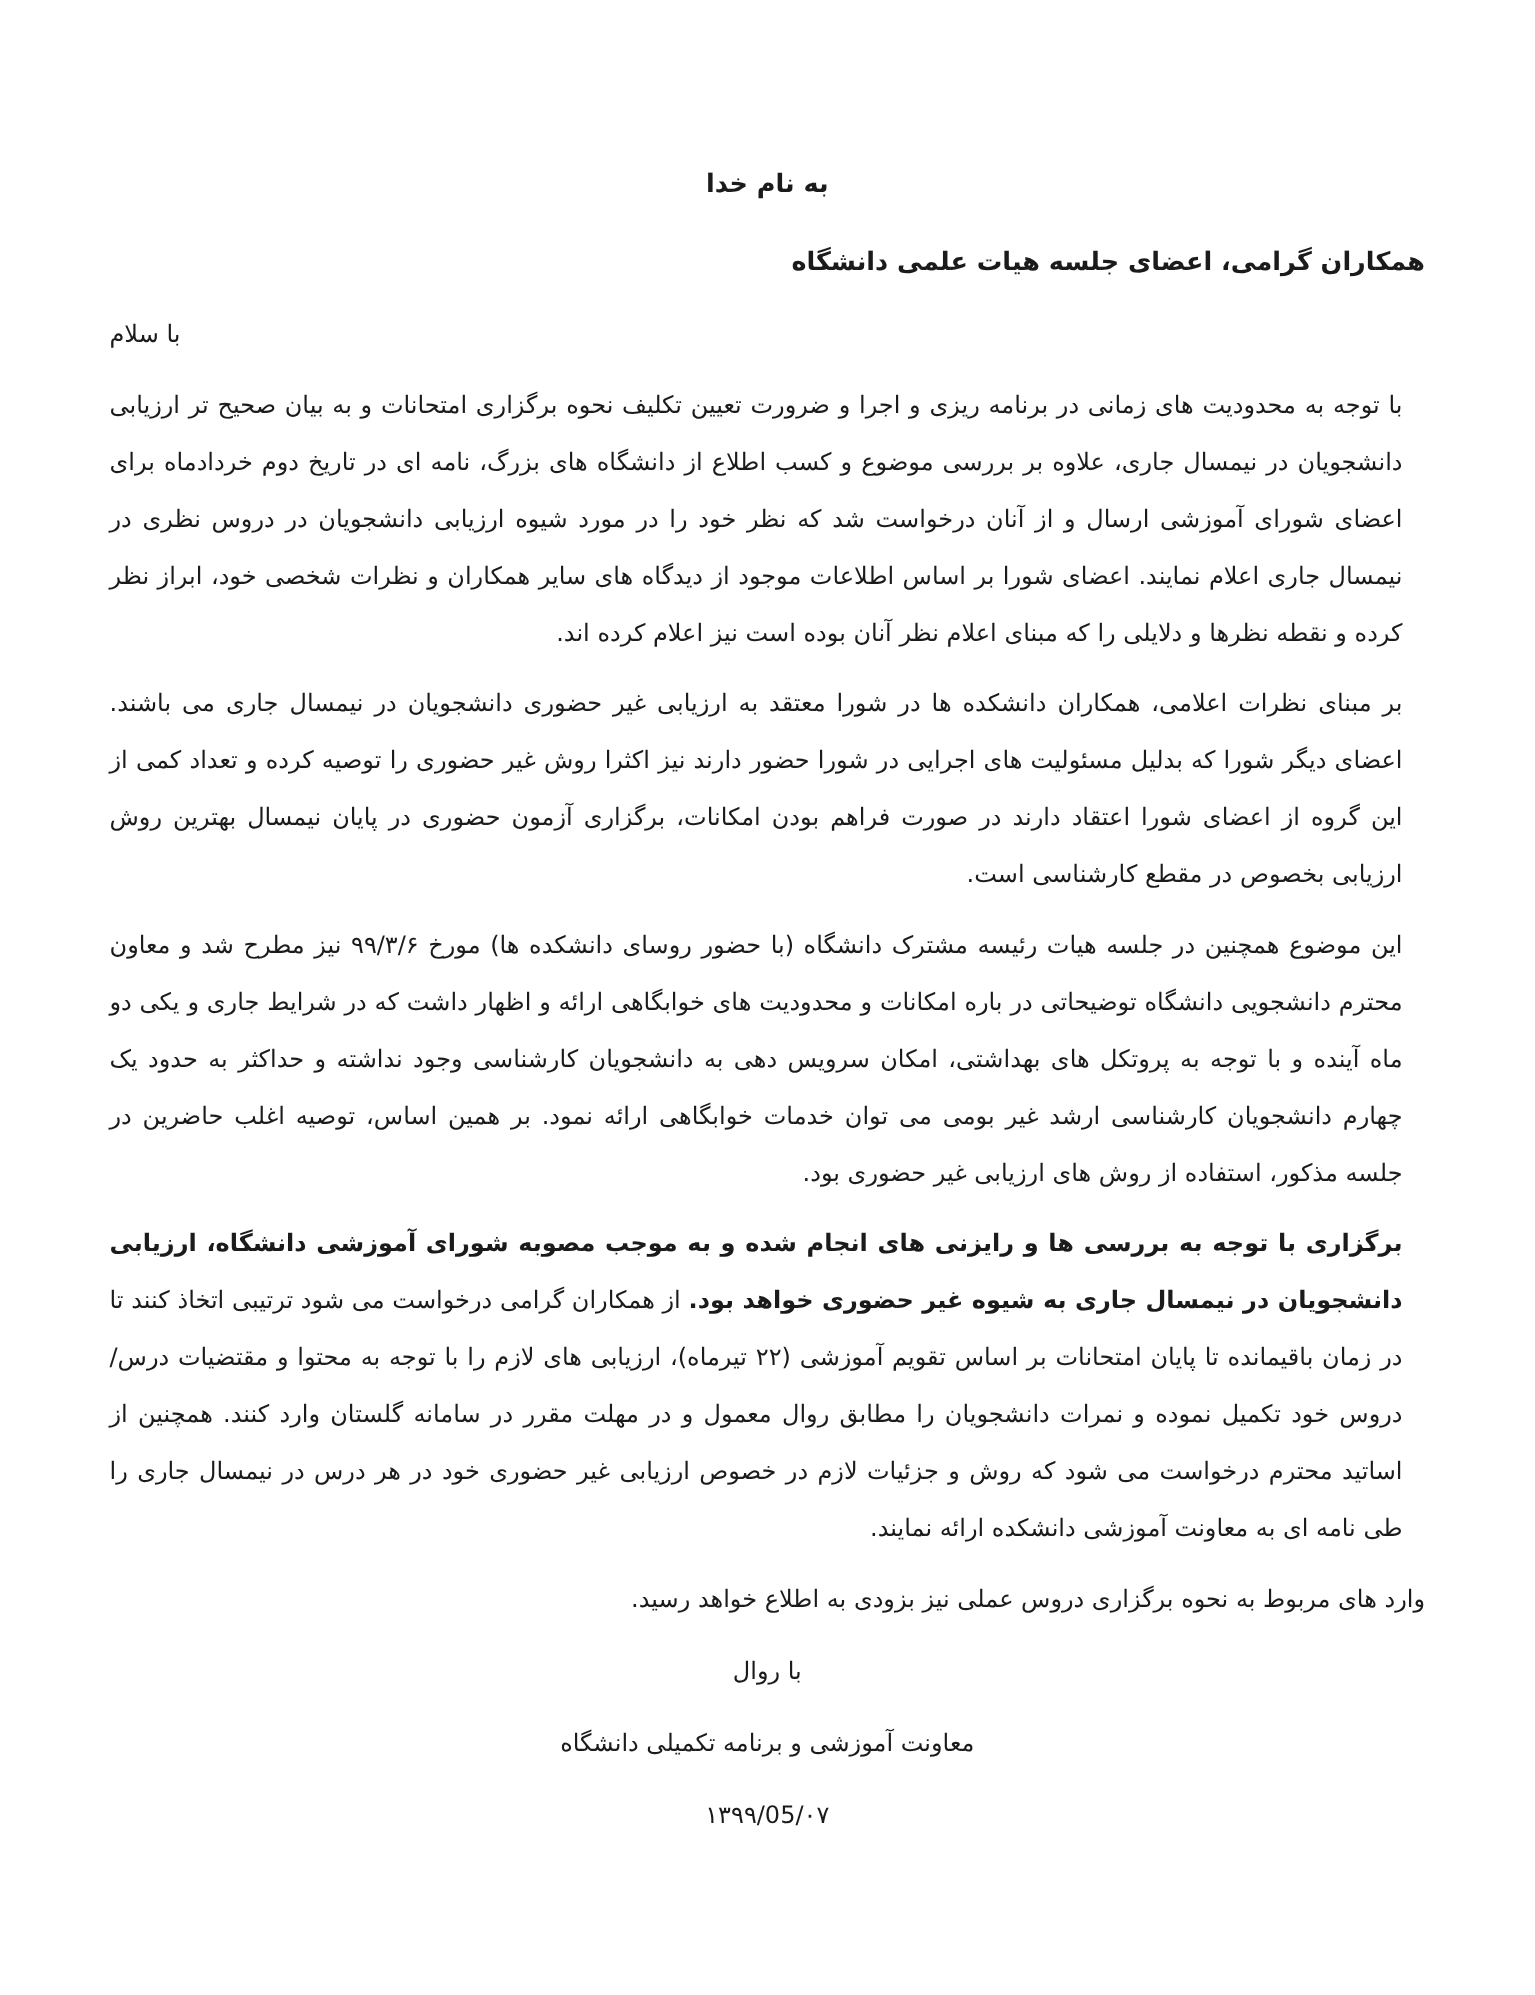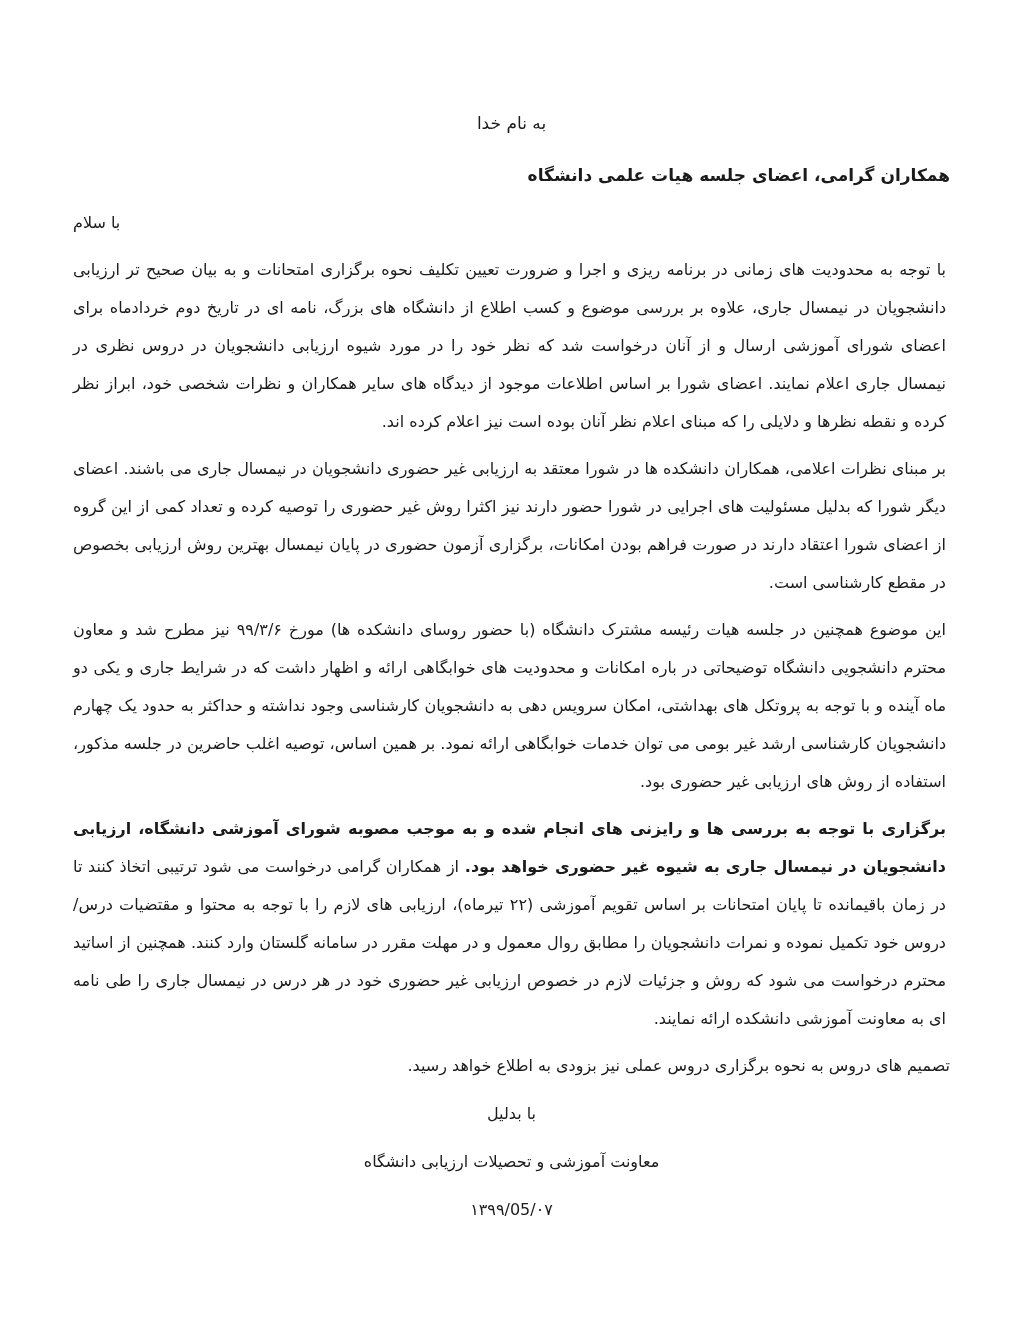--- a/index.html
+++ b/index.html
@@ -14,21 +14,21 @@
     background: #ffffff;
     color: #1b1b1b;
     font-family: "DejaVu Sans", "Liberation Sans", sans-serif;
     direction: rtl;
     overflow: hidden;
     box-sizing: border-box;
     padding: 104px 73px 0 73px;
   }
   .basmala {
     text-align: center;
-    font-weight: normal;
+    font-weight: bold;
     font-size: 17px;
     line-height: 38px;
     margin: 0 0 14px 0;
   }
   .salutation {
     text-align: right;
     font-weight: bold;
     font-size: 17px;
     line-height: 38px;
     margin: 0 0 10px 0;
@@ -37,21 +37,21 @@
     text-align: left;
     font-size: 16px;
     line-height: 38px;
     margin: 0 0 9px 0;
   }
   p.body-par {
     font-size: 16px;
     line-height: 38px;
     text-align: justify;
     text-align-last: right;
-    margin: 0 4px 9px 0;
+    margin: 0 15px 9px 0;
   }
   p.body-par .bold-part {
     font-weight: bold;
   }
   .closing-note {
     font-size: 16px;
     line-height: 38px;
     text-align: right;
     margin: 0 0 10px 0;
   }
@@ -83,21 +83,21 @@
 
   <p class="body-par">بر مبنای نظرات اعلامی، همکاران دانشکده ها در شورا معتقد به ارزیابی غیر حضوری دانشجویان در نیمسال جاری می باشند. اعضای دیگر شورا که بدلیل مسئولیت های اجرایی در شورا حضور دارند نیز اکثرا روش غیر حضوری را توصیه کرده و تعداد کمی از این گروه از اعضای شورا اعتقاد دارند در صورت فراهم بودن امکانات، برگزاری آزمون حضوری در پایان نیمسال بهترین روش ارزیابی بخصوص در مقطع کارشناسی است.</p>
 
   <p class="body-par">این موضوع همچنین در جلسه هیات رئیسه مشترک دانشگاه (با حضور روسای دانشکده ها) مورخ ۹۹/۳/۶ نیز مطرح شد و معاون محترم دانشجویی دانشگاه توضیحاتی در باره امکانات و محدودیت های خوابگاهی ارائه و اظهار داشت که در شرایط جاری و یکی دو ماه آینده و با توجه به پروتکل های بهداشتی، امکان سرویس دهی به دانشجویان کارشناسی وجود نداشته و حداکثر به حدود یک چهارم دانشجویان کارشناسی ارشد غیر بومی می توان خدمات خوابگاهی ارائه نمود. بر همین اساس، توصیه اغلب حاضرین در جلسه مذکور، استفاده از روش های ارزیابی غیر حضوری بود.</p>
 
   <p class="body-par">
     <span class="bold-part">برگزاری با توجه به بررسی ها و رایزنی های انجام شده و به موجب مصوبه شورای آموزشی دانشگاه، ارزیابی دانشجویان در نیمسال جاری به شیوه غیر حضوری خواهد بود.</span>
     <span>از همکاران گرامی درخواست می شود ترتیبی اتخاذ کنند تا در زمان باقیمانده تا پایان امتحانات بر اساس تقویم آموزشی (۲۲ تیرماه)، ارزیابی های لازم را با توجه به محتوا و مقتضیات درس/دروس خود تکمیل نموده و نمرات دانشجویان را مطابق روال معمول و در مهلت مقرر در سامانه گلستان وارد کنند. همچنین از اساتید محترم درخواست می شود که روش و جزئیات لازم در خصوص ارزیابی غیر حضوری خود در هر درس در نیمسال جاری را طی نامه ای به معاونت آموزشی دانشکده ارائه نمایند.</span>
   </p>
 
-  <div class="closing-note">تصمیم های دروس به نحوه برگزاری دروس عملی نیز بزودی به اطلاع خواهد رسید.</div>
+  <div class="closing-note">وارد های مربوط به نحوه برگزاری دروس عملی نیز بزودی به اطلاع خواهد رسید.</div>
 
-  <div class="center-line">با بدلیل</div>
+  <div class="center-line">با روال</div>
 
-  <div class="center-line">معاونت آموزشی و تحصیلات ارزیابی دانشگاه</div>
+  <div class="center-line">معاونت آموزشی و برنامه تکمیلی دانشگاه</div>
 
   <div class="date-line">۱۳۹۹/05/۰۷</div>
 
 </div>
 
 </body></html>

